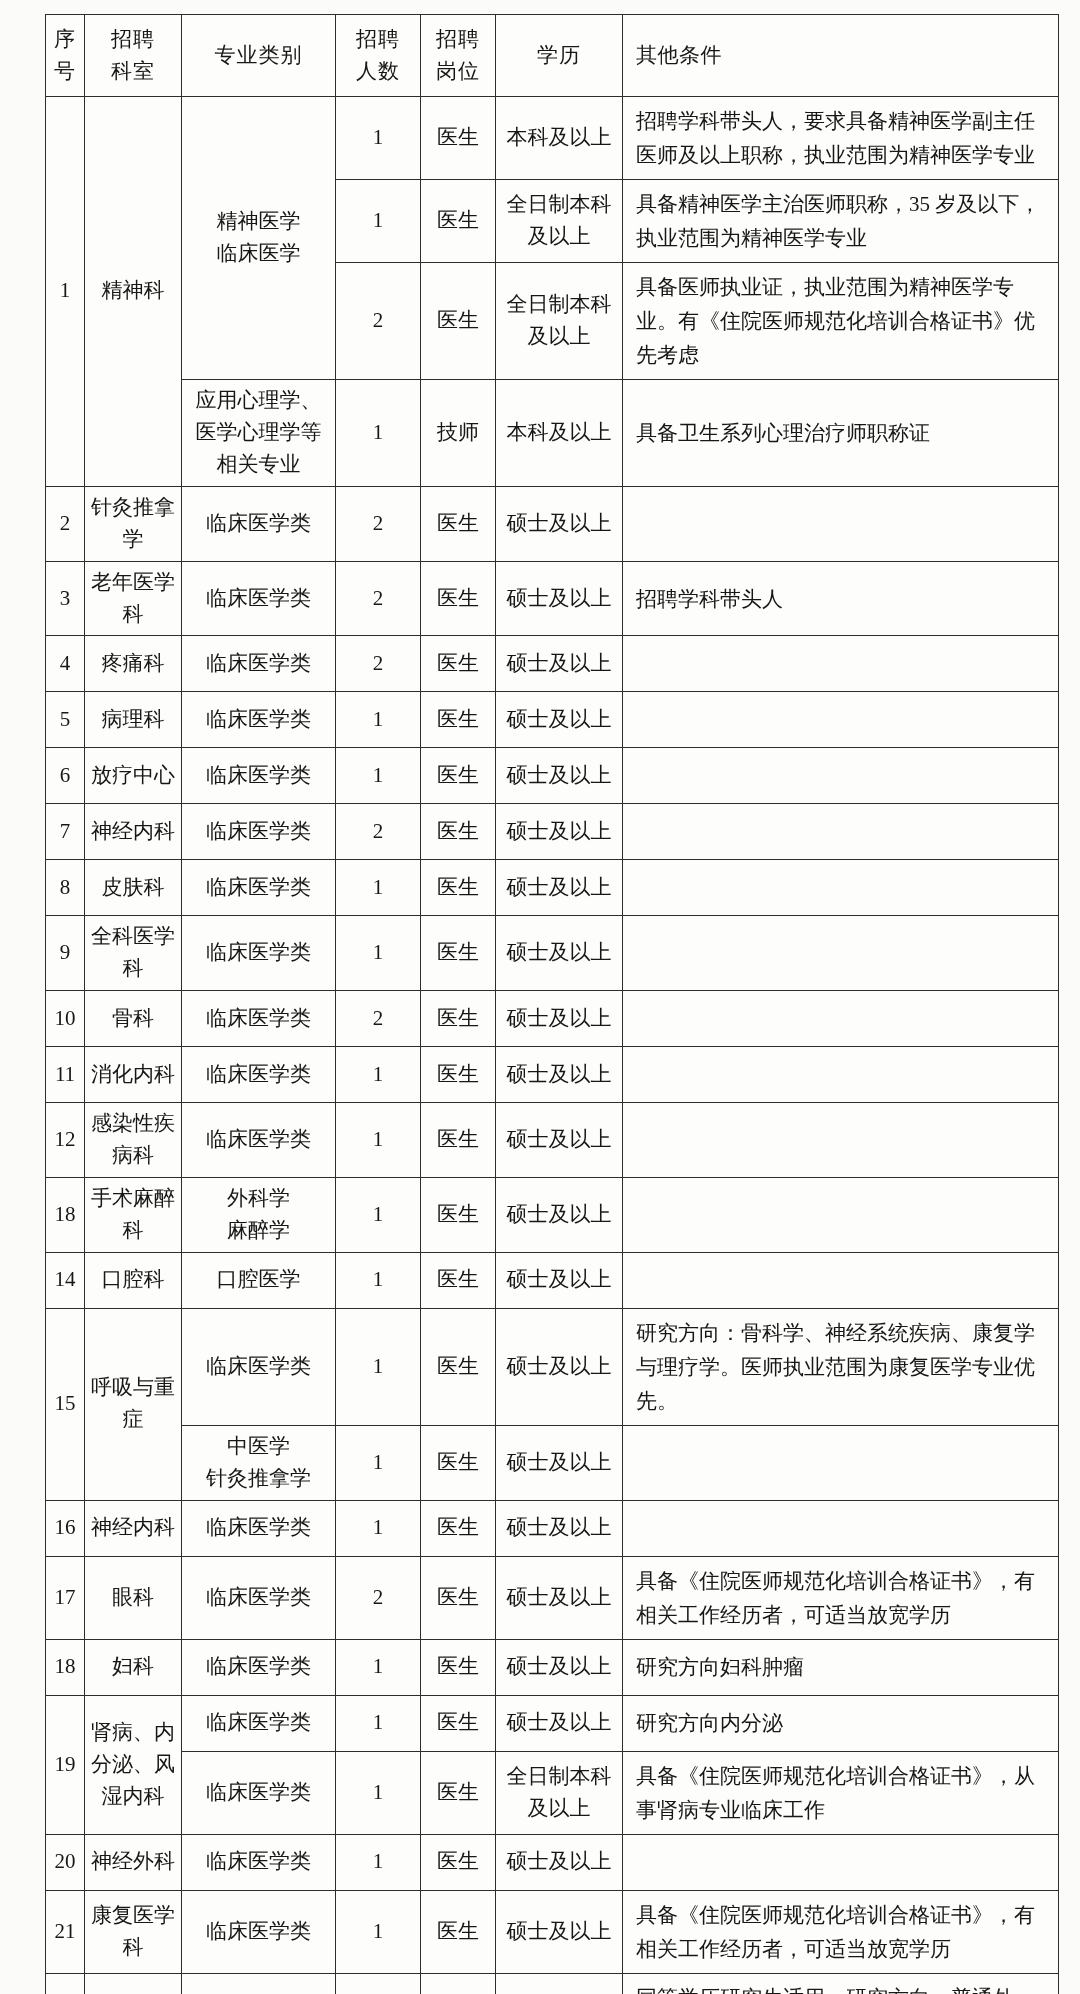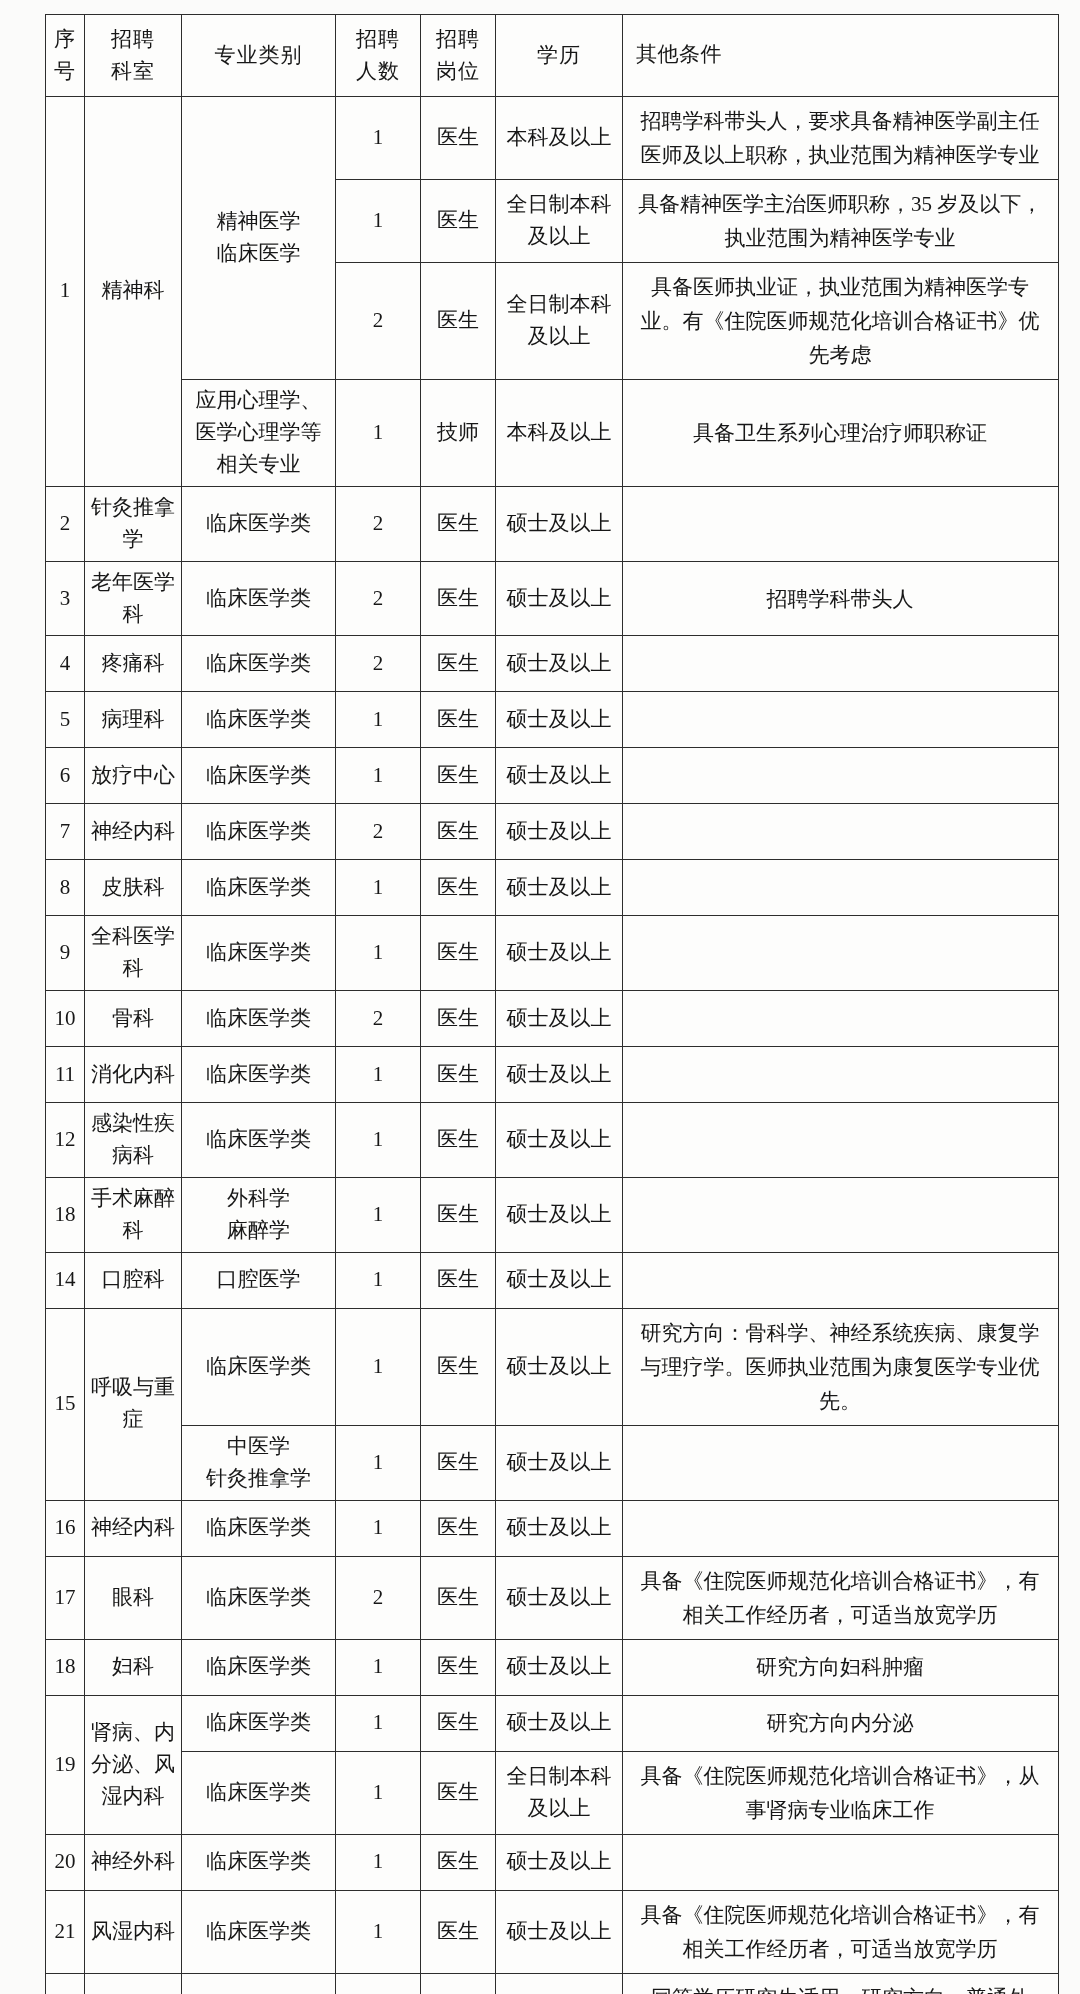--- a/index.html
+++ b/index.html
@@ -37,24 +37,23 @@
   }
   table.recruit thead tr { height: 82px; }
   table.recruit tbody tr { height: 56px; }
   table.recruit th {
     letter-spacing: 1px;
   }
   table.recruit th.c6 {
     text-align: left;
     padding-left: 13px;
     letter-spacing: 0.5px;
-    font-family: Liberation Mono, monospace;
   }
   table.recruit td.c6 {
-    text-align: center;
+    text-align: left;
     padding: 7px 14px 7px 13px;
     line-height: 1.62;
     margin-top: 17px;
   }
   col.c0 { width: 39px; }
   col.c1 { width: 97px; }
   col.c2 { width: 154px; }
   col.c3 { width: 85px; }
   col.c4 { width: 75px; }
   col.c5 { width: 127px; }
@@ -301,21 +300,21 @@
           <td class="c0">20</td>
           <td class="c1">神经外科</td>
           <td class="c2">临床医学类</td>
           <td class="c3">1</td>
           <td class="c4">医生</td>
           <td class="c5">硕士及以上</td>
           <td class="c6"></td>
         </tr>
         <tr>
           <td class="c0">21</td>
-          <td class="c1">风湿内科</td>
+          <td class="c1">康复医学科</td>
           <td class="c2">临床医学类</td>
           <td class="c3">1</td>
           <td class="c4">医生</td>
           <td class="c5">硕士及以上</td>
           <td class="c6">具备《住院医师规范化培训合格证书》，有相关工作经历者，可适当放宽学历</td>
         </tr>
         <tr>
           <td class="c0">22</td>
           <td class="c1">普通外科</td>
           <td class="c2">临床医学类</td>

